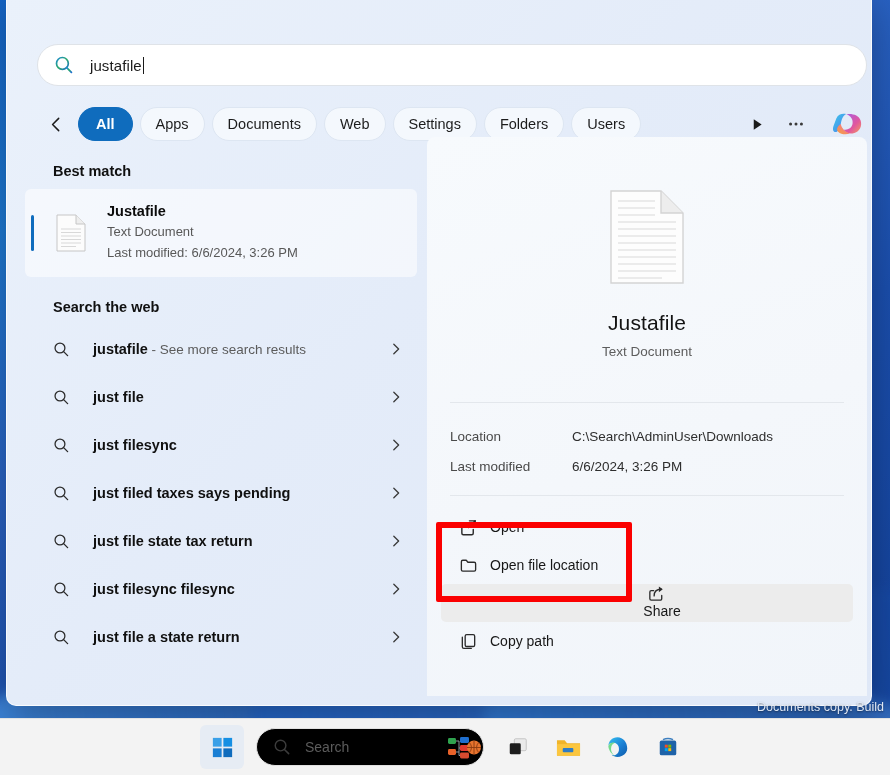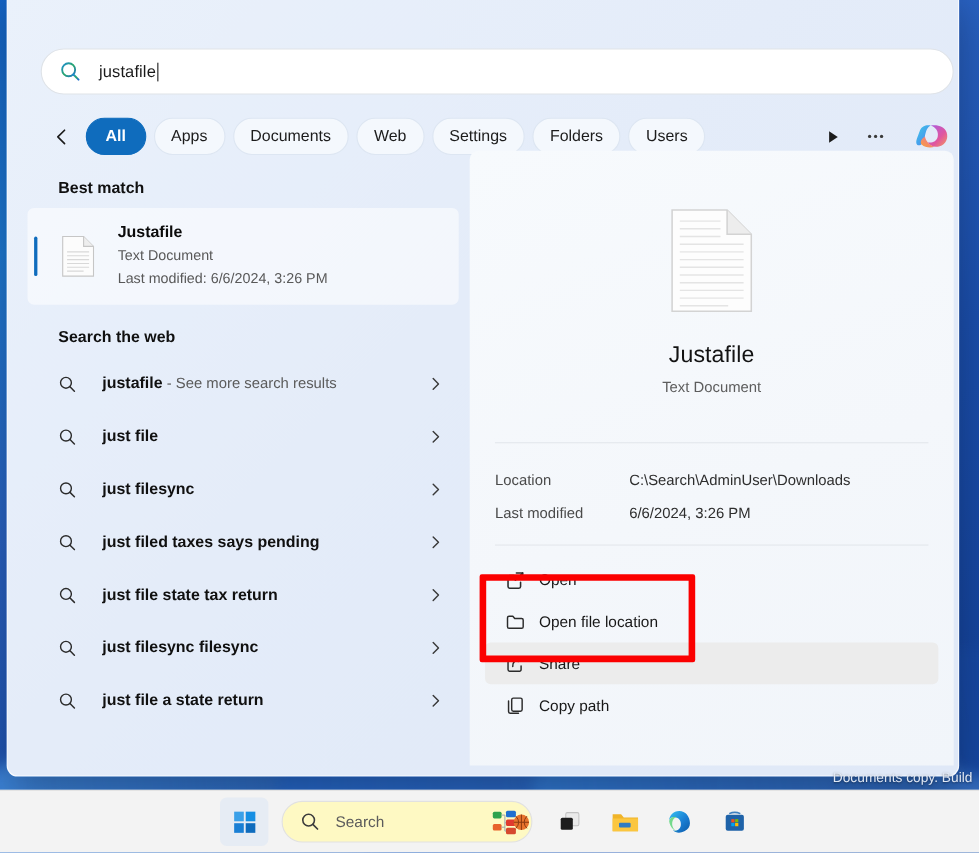--- a/index.html
+++ b/index.html
@@ -159,21 +159,21 @@
   .meta-row { display: flex; align-items: center; height: 30px; padding-left: 23px; }
   .meta-key { width: 122px; font-size: 13.5px; color: #4a4a4a; flex: none; }
   .meta-val { font-size: 13.5px; color: #2e2e2e; }
 
   #actions-block { padding-top: 12px; }
   .action-row {
     height: 38px; display: flex; align-items: center;
     margin: 0 14px; padding-left: 18px;
     border-radius: 5px; cursor: pointer;
   }
-  .action-row.hovered { background: #ececec; }
+  .action-row.hovered { background: #ececec; flex-direction: column; }
   .act-ico { width: 19px; height: 19px; color: #2b2b2b; flex: none; }
   .act-label { margin-left: 12px; font-size: 14px; color: #171717; }
 
   
   #annotation-box {
     position: absolute;
     left: 429px; top: 533px;
     width: 196px; height: 80px;
     border: 6px solid #fb0000;
     border-radius: 2px;
@@ -200,21 +200,21 @@
     gap: 6px;
   }
   .tb-btn {
     width: 44px; height: 44px;
     display: flex; align-items: center; justify-content: center;
     border-radius: 6px; cursor: pointer;
   }
   .tb-btn.active { background: #e6ecf4; }
   #taskbar-search {
     width: 228px; height: 38px;
-    background: #fef9c3;
+    background: #000000;
     border: 1px solid #e1e1e1;
     border-radius: 19px;
     display: flex; align-items: center;
     padding: 0 12px 0 16px;
     margin: 12px 6px;
     cursor: pointer;
   }
   #tb-search-label {
     margin-left: 14px; font-size: 14px; color: #5c5c5c; flex: 1;
   }

